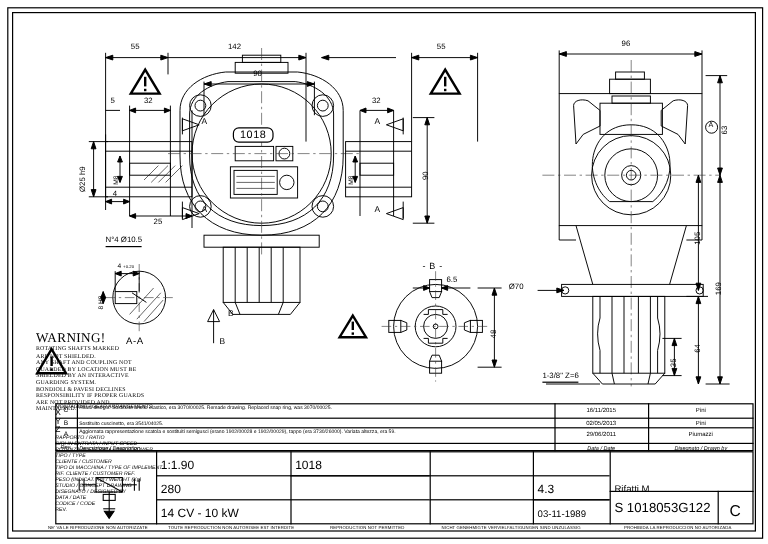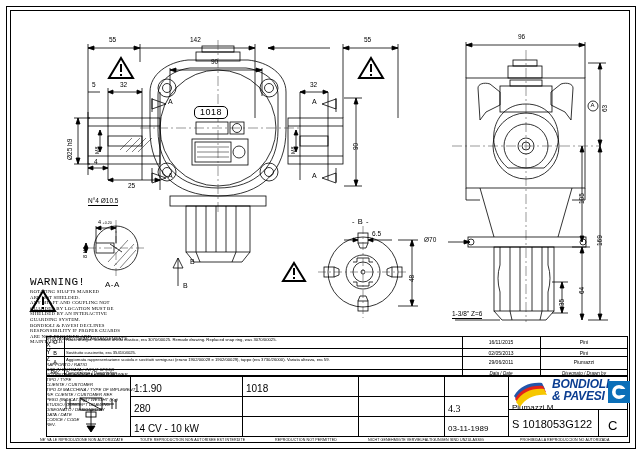--- a/index.html
+++ b/index.html
@@ -15,21 +15,21 @@
   .dim{position:absolute;font-size:6.5px;white-space:nowrap;}
 
   
   .hl{position:absolute;height:0;border-top:1px solid #000;}
   .vl{position:absolute;width:0;border-left:1px solid #000;}
 
   svg{position:absolute;left:0;top:0;overflow:visible;}
 
   
   #warning{position:absolute;left:30px;top:276px;width:120px;}
-  #warning .wtitle{font-family:Liberation Mono, monospace;font-size:11px;letter-spacing:.3px;}
+  #warning .wtitle{font-family:Liberation Serif, serif;font-size:11px;letter-spacing:.3px;}
   #warning .wtext{font-family:"Liberation Serif",serif;font-size:4.9px;line-height:5.6px;
                   letter-spacing:.15px;width:92px;margin-top:1px;}
   .warn-tri{position:absolute;right:0;top:14px;}
 
   
   #titleblock{position:absolute;left:46px;top:336px;width:582px;height:101px;}
   #titleblock .cell{position:absolute;box-sizing:border-box;border:.7px solid #000;}
   .fl{font-size:4.3px;letter-spacing:.05px;white-space:nowrap;}
   .fl i{font-style:italic;}
   .fv{font-size:10px;}
@@ -548,54 +548,39 @@
     <div class="fv sm" style="position:absolute;left:200px;top:68px;"></div>
 
     <div class="fl" style="left:199px;top:82px;">
       <i>RIF. CLIENTE /</i> <i>CUSTOMER REF.</i>
     </div>
     <div class="fv sm" style="position:absolute;left:200px;top:88px;"></div>
 
     <div class="fl" style="left:401px;top:62px;">
       <i>PESO (INDICAT. Kg) /</i> <i>WEIGHT (Kg)</i>
     </div>
-    <div class="fv" style="position:absolute;left:402px;top:67px;font-family:Liberation Serif, serif;">4.3</div>
+    <div class="fv" style="position:absolute;left:402px;top:67px;">4.3</div>
 
     <div class="fl" style="left:401px;top:82px;">
       <i>STUDIO /</i> <i>CONCEPT DRAWING</i>
     </div>
     <div class="fv sm" style="position:absolute;left:402px;top:88px;"></div>
 
     <div class="fl" style="left:465px;top:62px;">
       <i>DISEGNATO /</i> <i>DESIGNED BY</i>
     </div>
-    <div class="fv sm" style="position:absolute;left:466px;top:67px;">Piumazzi M.</div>
+    <div class="fv sm" style="position:absolute;left:466px;top:67px;">Rifatti M.</div>
 
     <div class="fl" style="left:401px;top:82px;"></div>
     <div class="hl" style="left:398px;top:80px;width:64px;"></div>
     <div class="fl" style="left:401px;top:82px;">
       <i>DATA /</i> <i>DATE</i>
     </div>
     <div class="fv sm" style="position:absolute;left:402px;top:88px;">03-11-1989</div>
 
-    <div class="blk" style="left:466px;top:43px;width:110px;height:28px;">
-      <svg width="36" height="24" style="position:absolute;left:0;top:1px;">
-        <path d="M2,16 C8,6 18,2 30,3 L33,9 C21,8 12,12 6,21 Z" fill="#2255aa"></path>
-        <path d="M3,19 C9,9 19,5 31,6 L34,12 C22,11 13,15 7,24 Z" fill="#e2231a"></path>
-        <path d="M4,22 C10,12 20,8 32,9 L35,15 C23,14 14,18 8,27 Z" fill="#f6c700"></path>
-      </svg>
-      <div class="logoText" style="position:absolute;left:40px;top:0;">BONDIOLI</div>
-      <div class="logoText" style="position:absolute;left:40px;top:12px;">&amp; PAVESI</div>
-      <svg width="22" height="22" style="position:absolute;left:96px;top:2px;">
-        <rect x="0" y="0" width="22" height="22" fill="#0b6fb8"></rect>
-        <circle cx="11" cy="11" r="7" fill="#fff"></circle>
-        <circle cx="11" cy="11" r="3.4" fill="#0b6fb8"></circle>
-        <rect x="11" y="8" width="9" height="6" fill="#0b6fb8"></rect>
-      </svg>
-    </div>
 
     <div class="fl" style="left:465px;top:75px;">
       <i>CODICE /</i> <i>CODE</i>
     </div>
     <div class="fv" style="position:absolute;left:466px;top:82px;font-size:11px;">S 1018053G122</div>
 
     <div class="fl" style="left:556px;top:75px;">REV.</div>
     <div class="fv" style="position:absolute;left:562px;top:82px;font-size:13px;">C</div>
   </div>
 

